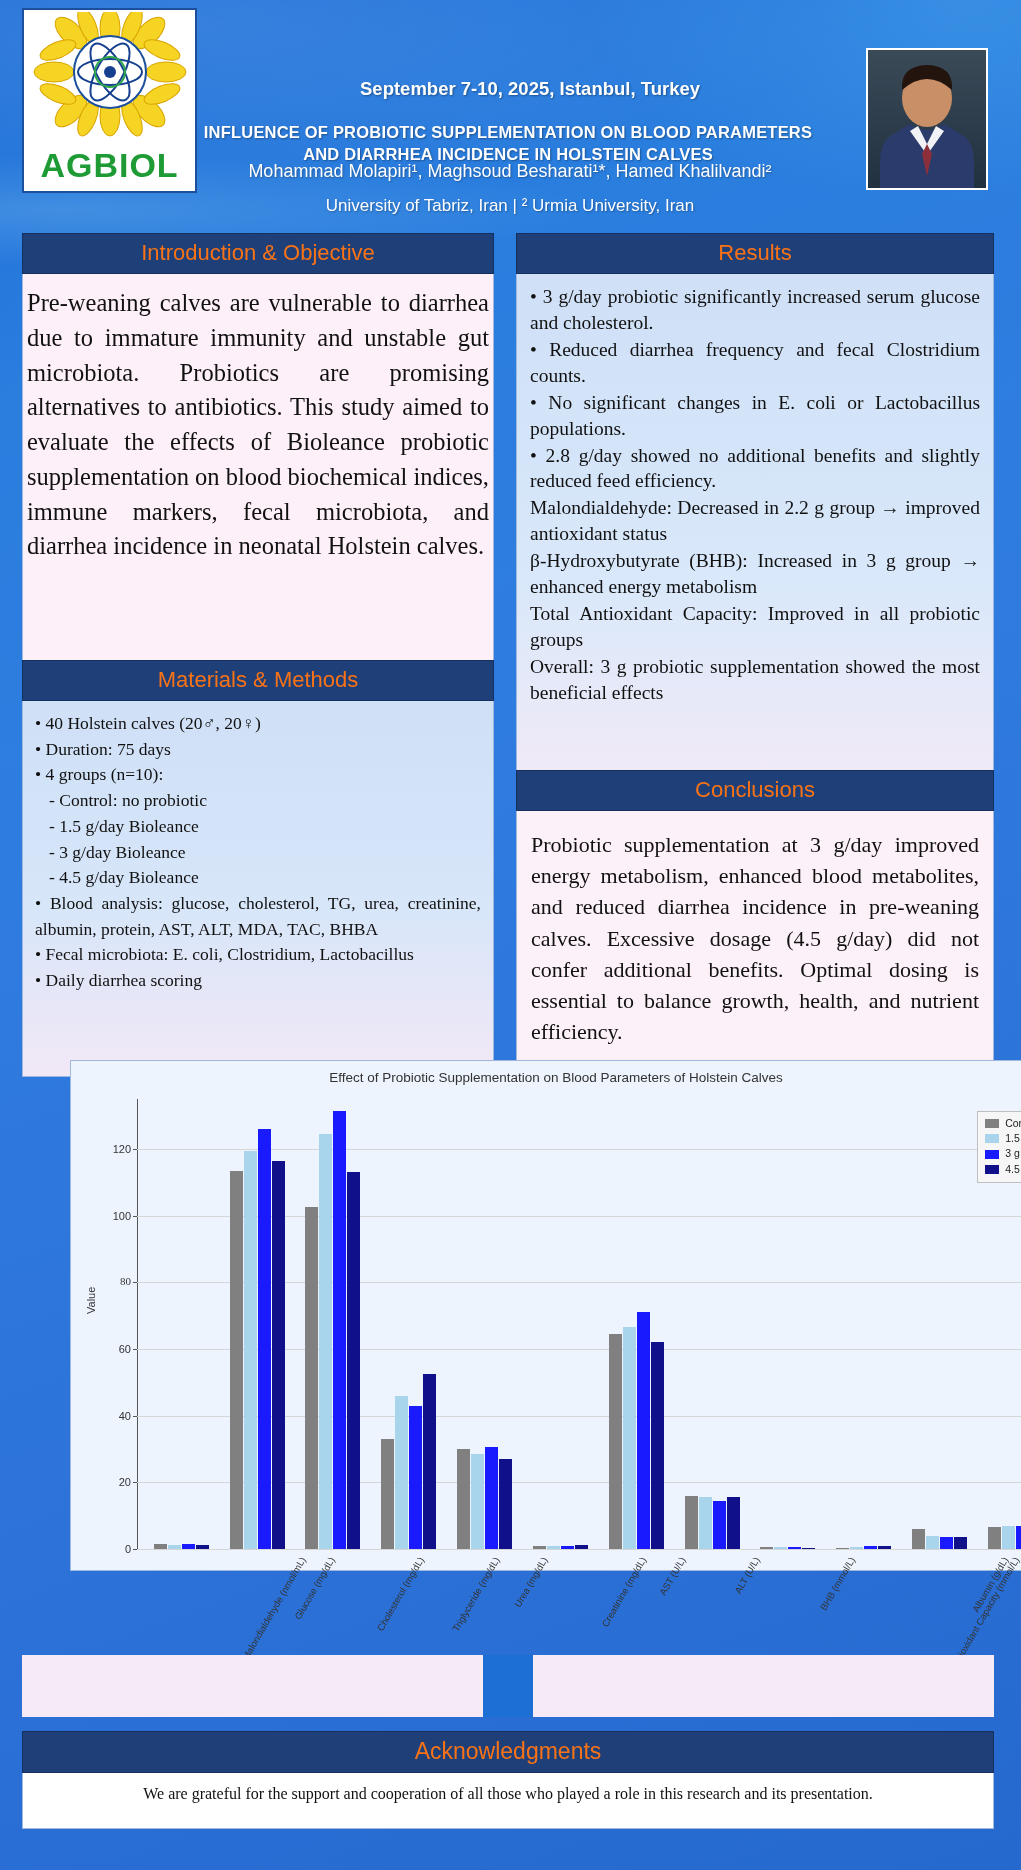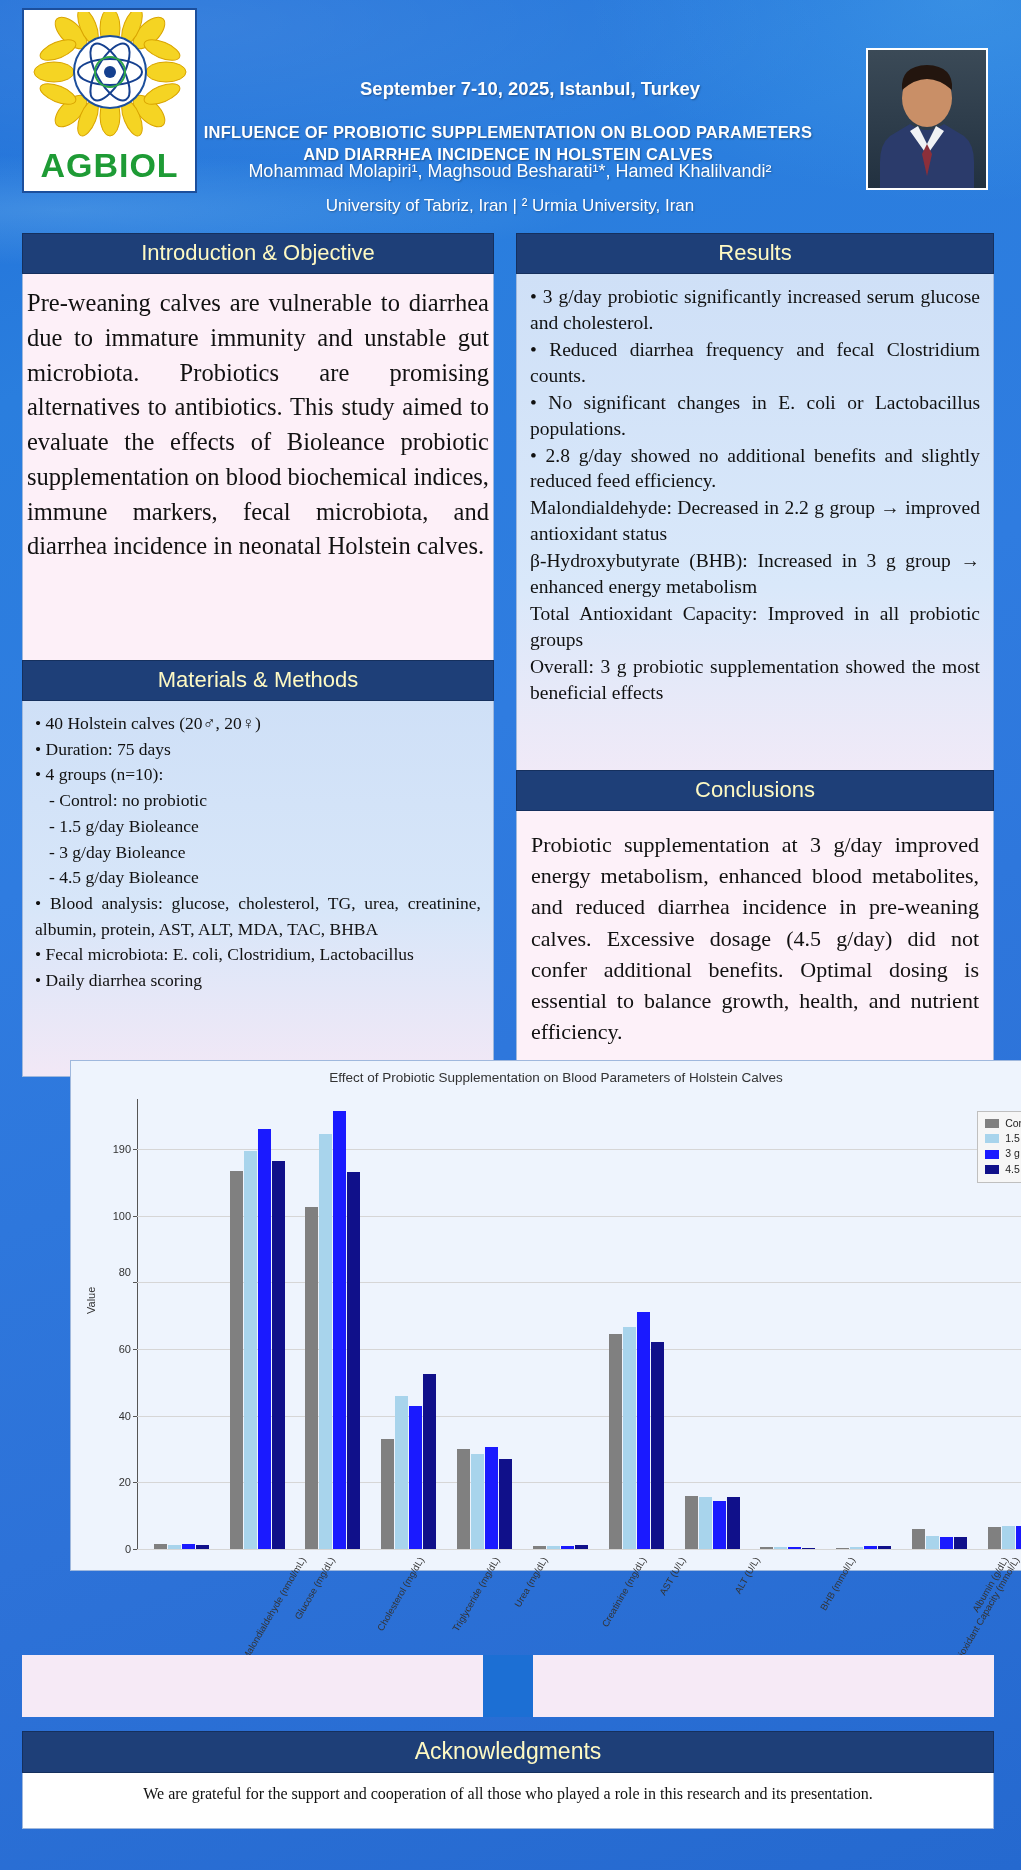--- a/index.html
+++ b/index.html
@@ -67,21 +67,21 @@
     text-shadow:1px 1px 2px rgba(0,0,0,.3);
   }
   .portrait {
     position:absolute; left:866px; top:48px; width:122px; height:142px;
     border:2px solid #ffffff; overflow:hidden; background:#26333f;
   }
 
   
   .panel { position:absolute; }
   .panel-head {
-    background:#1e3f78; color:#fef9c3; text-align:center;
+    background:#1e3f78; color:#f97316; text-align:center;
     font-size:22px; padding:6px 4px 7px; border:1px solid #15305e;
     font-family:"Liberation Sans", sans-serif;
   }
   .panel-body {
     background:#fdf0f8;
     border:1px solid #9fb8dd;
     border-top:none;
     font-family:"Liberation Serif", serif;
     color:#111111;
   }
@@ -283,27 +283,27 @@
           <div class="gridline" style="top: 383.333px;"></div>
           <div class="ytick" style="top: 383.333px;">20</div>
           <div class="ytickmark" style="top: 383.333px;"></div>
           <div class="gridline" style="top: 316.667px;"></div>
           <div class="ytick" style="top: 316.667px;">40</div>
           <div class="ytickmark" style="top: 316.667px;"></div>
           <div class="gridline" style="top: 250px;"></div>
           <div class="ytick" style="top: 250px;">60</div>
           <div class="ytickmark" style="top: 250px;"></div>
           <div class="gridline" style="top: 183.333px;"></div>
-          <div class="ytick" style="top: 173px;">80</div>
+          <div class="ytick" style="top: 182px; font-family: Liberation Serif, serif;">80</div>
           <div class="ytickmark" style="top: 183.333px;"></div>
           <div class="gridline" style="top: 116.667px;"></div>
           <div class="ytick" style="top: 116.667px;">100</div>
           <div class="ytickmark" style="top: 116.667px;"></div>
           <div class="gridline" style="top: 50px;"></div>
-          <div class="ytick" style="top: 50px;">190</div>
+          <div class="ytick" style="top: 50px;">120</div>
           <div class="ytickmark" style="top: 50px;"></div>
           <div class="group" style="left: 16.6833px; height: 450px;">
             <div class="bar" title="Control — Malondialdehyde (nmol/mL): 1.5" style="height: 5px; background: rgb(128, 128, 128);"></div>
             <div class="bar" title="1.5 g — Malondialdehyde (nmol/mL): 1.3" style="height: 4.33333px; background: rgb(168, 212, 236);"></div>
             <div class="bar" title="3 g — Malondialdehyde (nmol/mL): 1.6" style="height: 5.33333px; background: rgb(26, 26, 255);"></div>
             <div class="bar" title="4.5 g — Malondialdehyde (nmol/mL): 1.2" style="height: 4px; background: rgb(16, 16, 138);"></div>
           </div>
           <div class="xtick-label" style="left: 43.9833px;">Malondialdehyde (nmol/mL)</div>
           <div class="group" style="left: 92.5167px; height: 450px;">
             <div class="bar" title="Control — Glucose (mg/dL): 113.5" style="height: 378.333px; background: rgb(128, 128, 128);"></div>

